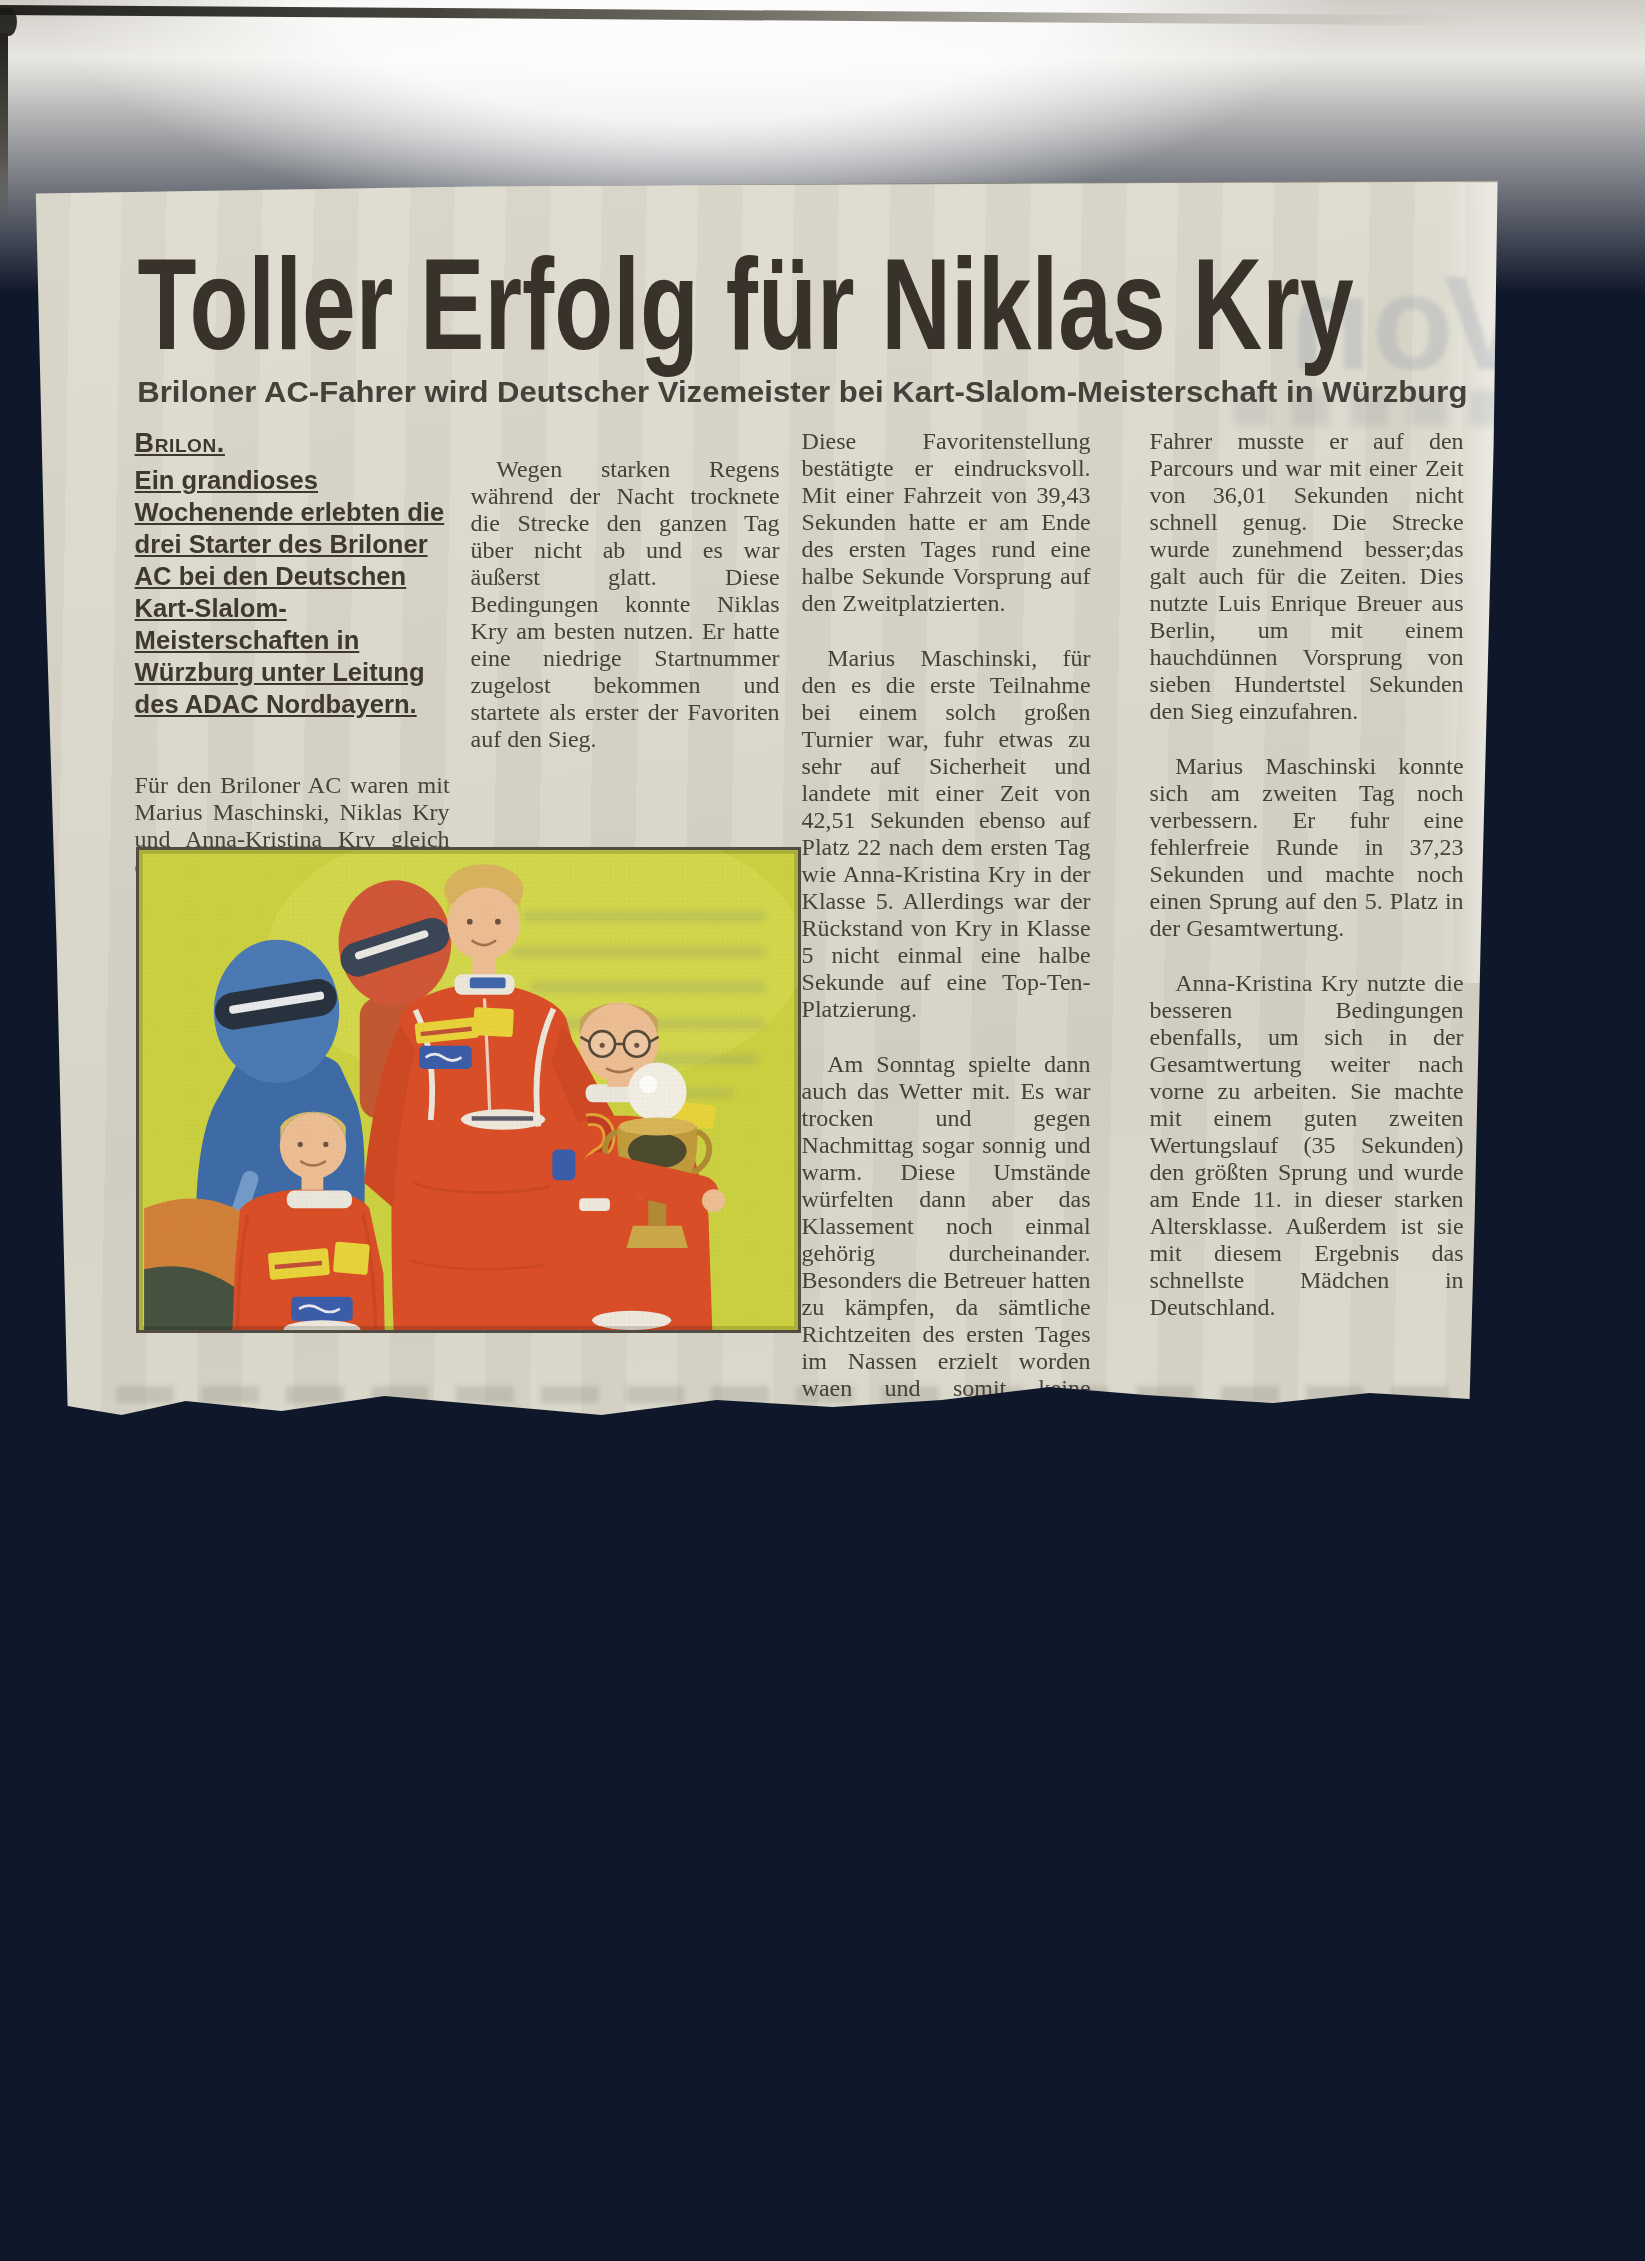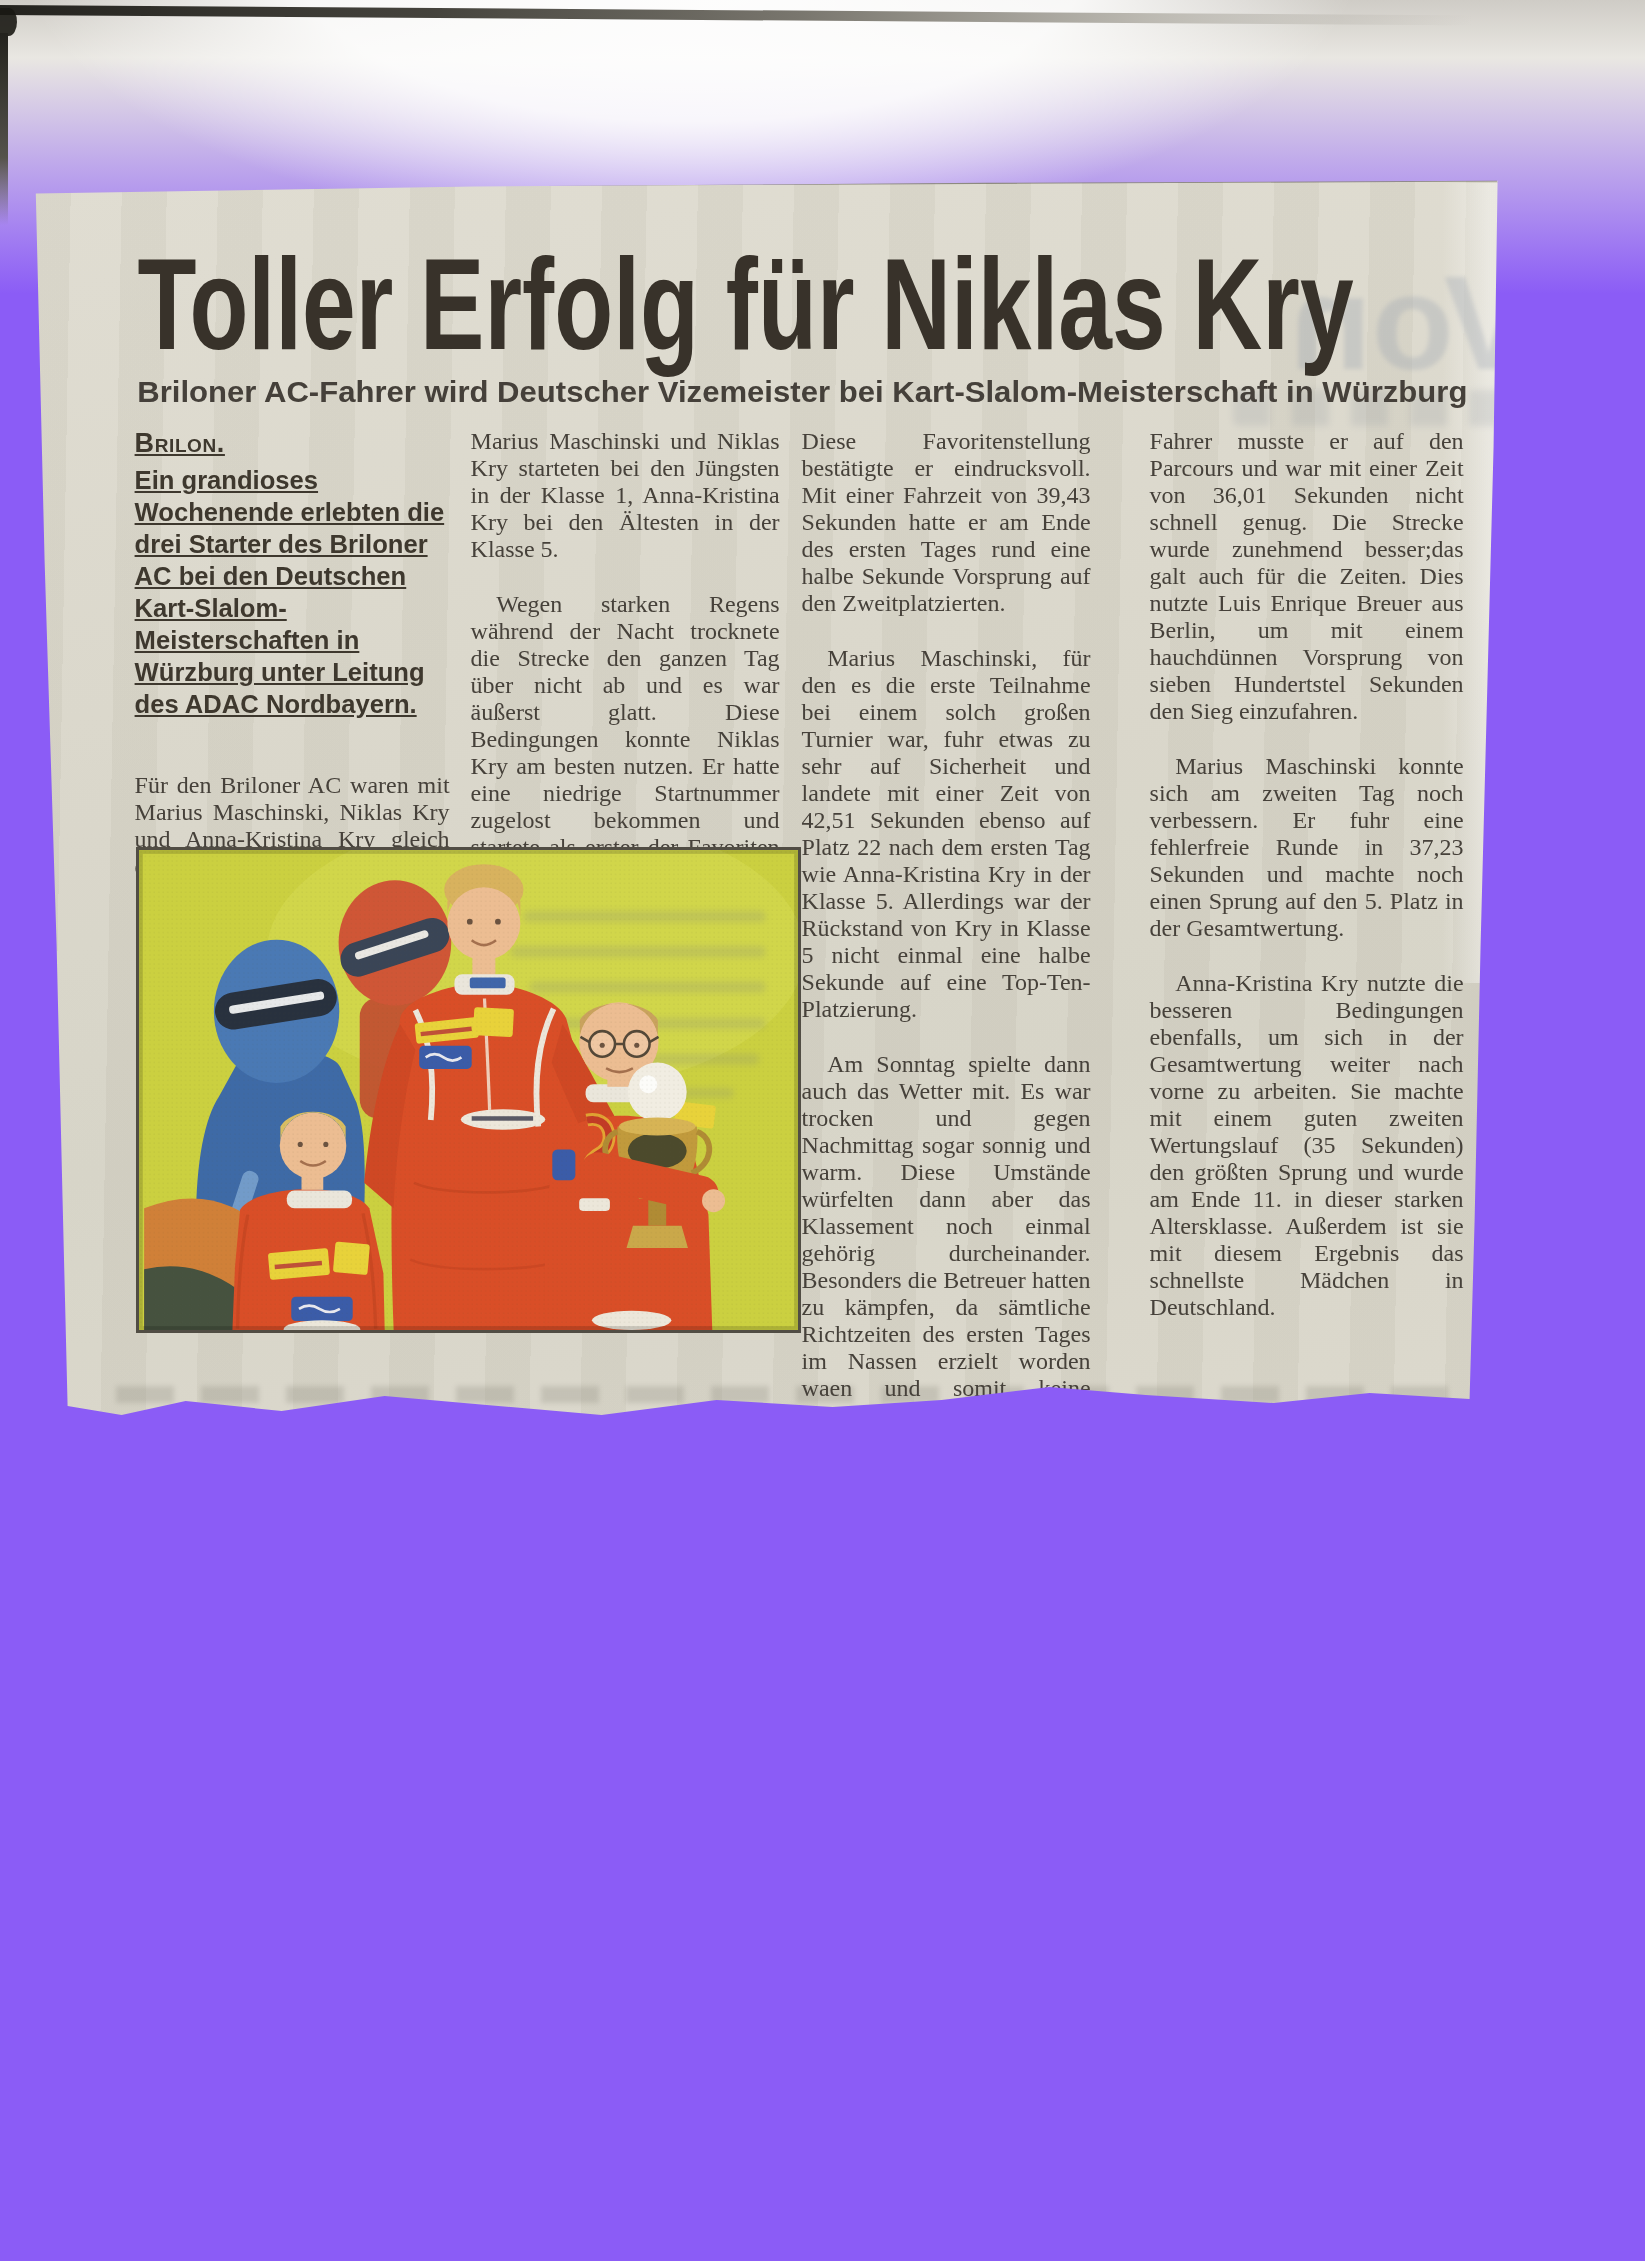--- a/index.html
+++ b/index.html
@@ -1,16 +1,16 @@
 <!DOCTYPE html>
 <html style="font-size:10.2px"><head>
 <meta charset="utf-8">
 <style>
   html,body{margin:0;padding:0;background:#f6f5f2;}
-  .page{position:relative;width:1645px;height:2261px;background:#8b5cf6;overflow:hidden;
+  .page{position:relative;width:1645px;height:2261px;background:#0f172a;overflow:hidden;
         font-family:"Liberation Sans",sans-serif;}
   
   .top-wash{position:absolute;left:0;top:0;width:1645px;height:294px;
     background:linear-gradient(180deg,#cfccc6 0%,#e9e7e2 58px,rgba(248,247,244,0) 100%);}
   .top-wash2{position:absolute;left:0;top:0;width:1645px;height:448px;
     background:radial-gradient(ellipse 896px 384px at 42% -51px,#ffffff 0%,rgba(255,255,255,.85) 45%,rgba(255,255,255,0) 75%);}
   .streak{position:absolute;left:-6.4px;top:5.1px;width:1556px;height:9.6px;border-radius:5.1px;opacity:.92;
     background:linear-gradient(90deg,#14130f 0%,#35332c 28%,#6e6b62 52%,#b7b4ac 74%,rgba(183,180,172,0) 95%);
     transform:rotate(0.4deg);transform-origin:left top;}
   .corner-blob{position:absolute;left:0;top:7.7px;width:16.6px;height:28px;background:#191813;border-radius:0 60% 60% 0;opacity:.9;}
@@ -87,21 +87,20 @@
       <text x="2" y="46" font-size="45" textLength="2078" lengthAdjust="spacingAndGlyphs">Briloner AC-Fahrer wird Deutscher Vizemeister bei Kart-Slalom-Meisterschaft in Würzburg</text>
     </svg>
 
     <div class="col col1">
       <p class="p-dateline">Brilon.</p>
       <p class="p-lead">Ein grandioses Wochenende erlebten die drei Starter des Briloner AC bei den Deutschen Kart-Slalom-Meisterschaften in Würzburg unter Leitung des ADAC Nordbayern.</p>
       <p class="p-body gap-top">Für den Briloner AC waren mit Marius Maschinski, Niklas Kry und Anna-Kristina Kry gleich drei Fahrer am Start.</p>
     </div>
 
     <div class="col col2">
-      <p class="p-body">Marius Maschinski und Niklas Kry starteten bei den Jüngsten in der Klasse 1, Anna-Kristina Kry bei den Ältesten in der Klasse 5.</p>
       <p class="p-body ind">Wegen starken Regens während der Nacht trocknete die Strecke den ganzen Tag über nicht ab und es war äußerst glatt. Diese Bedingungen konnte Niklas Kry am besten nutzen. Er hatte eine niedrige Startnummer zugelost bekommen und startete als erster der Favoriten auf den Sieg.</p>
     </div>
 
     <div class="col col3">
       <p class="p-body">Diese Favoritenstellung bestätigte er eindrucksvoll. Mit einer Fahrzeit von 39,43 Sekunden hatte er am Ende des ersten Tages rund eine halbe Sekunde Vorsprung auf den Zweitplatzierten.</p>
       <p class="p-body ind">Marius Maschinski, für den es die erste Teilnahme bei einem solch großen Turnier war, fuhr etwas zu sehr auf Sicherheit und landete mit einer Zeit von 42,51 Sekunden ebenso auf Platz 22 nach dem ersten Tag wie Anna-Kristina Kry in der Klasse 5. Allerdings war der Rückstand von Kry in Klasse 5 nicht einmal eine halbe Sekunde auf eine Top-Ten-Platzierung.</p>
       <p class="p-body ind">Am Sonntag spielte dann auch das Wetter mit. Es war trocken und gegen Nachmittag sogar sonnig und warm. Diese Umstände würfelten dann aber das Klassement noch einmal gehörig durcheinander. Besonders die Betreuer hatten zu kämpfen, da sämtliche Richtzeiten des ersten Tages im Nassen erzielt worden waen und somit keine Gültigkeit mehr hatten. Und so wurde Niklas Kry die niedrige Startnummer zum Verhängnis. Als Erster der Top-</p>
     </div>
 
     <div class="col col4">

